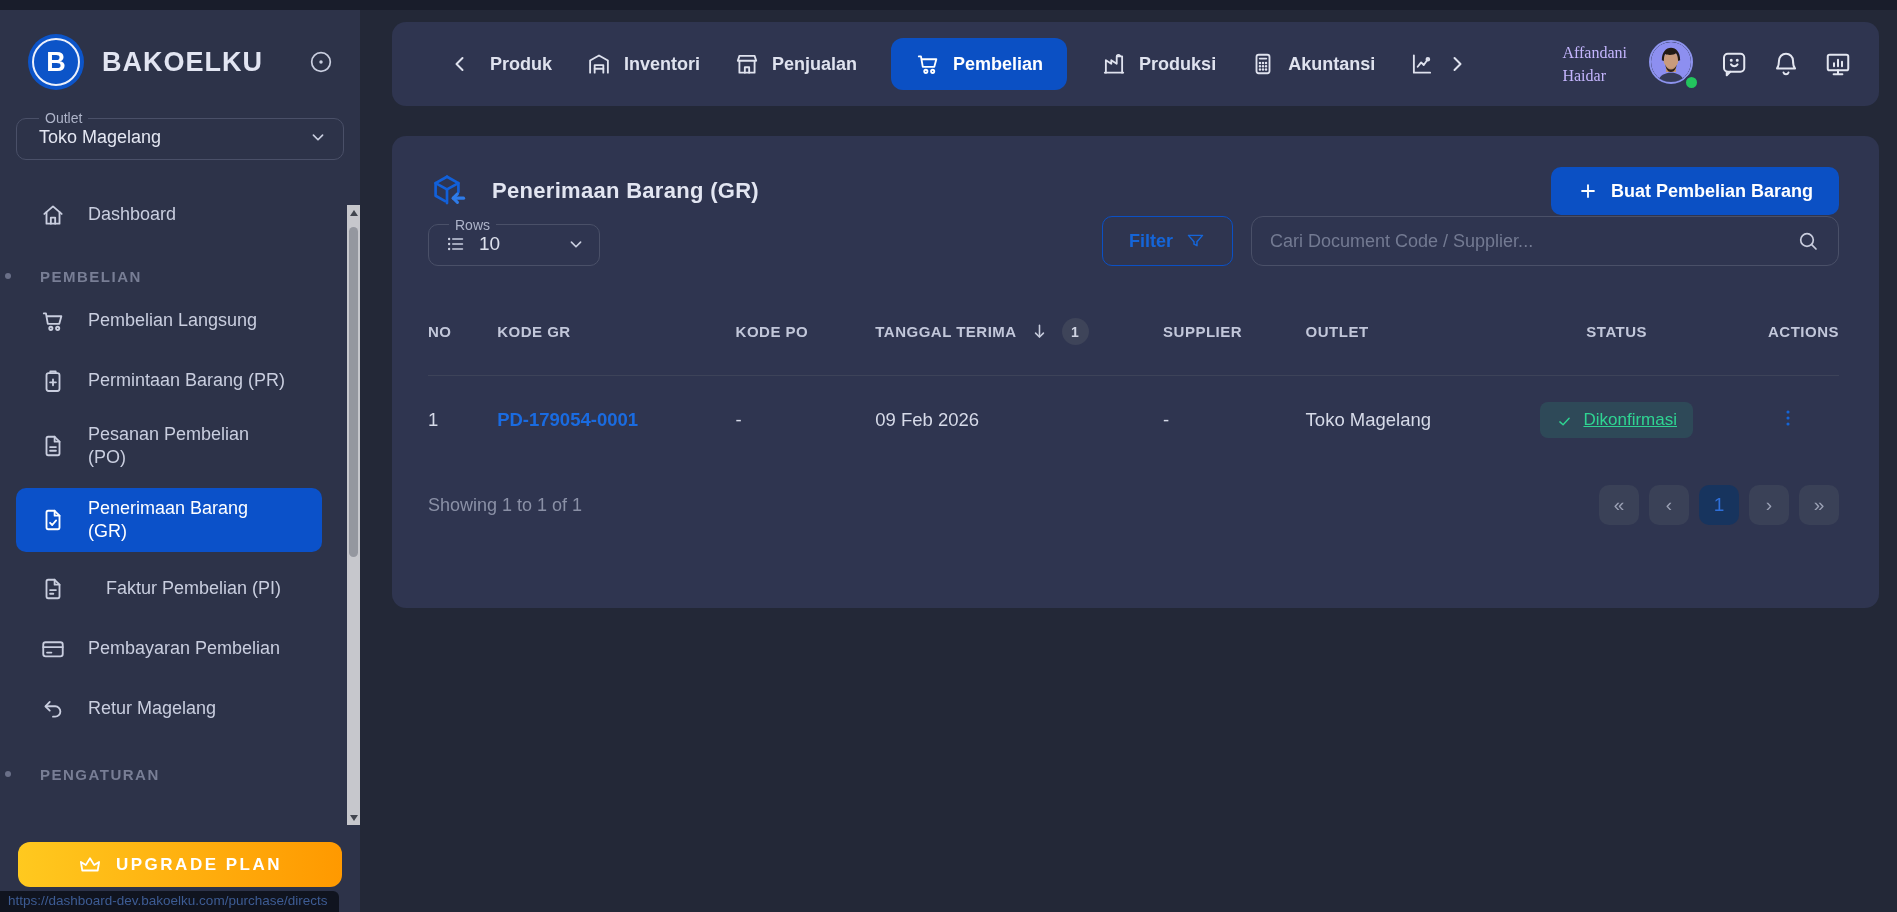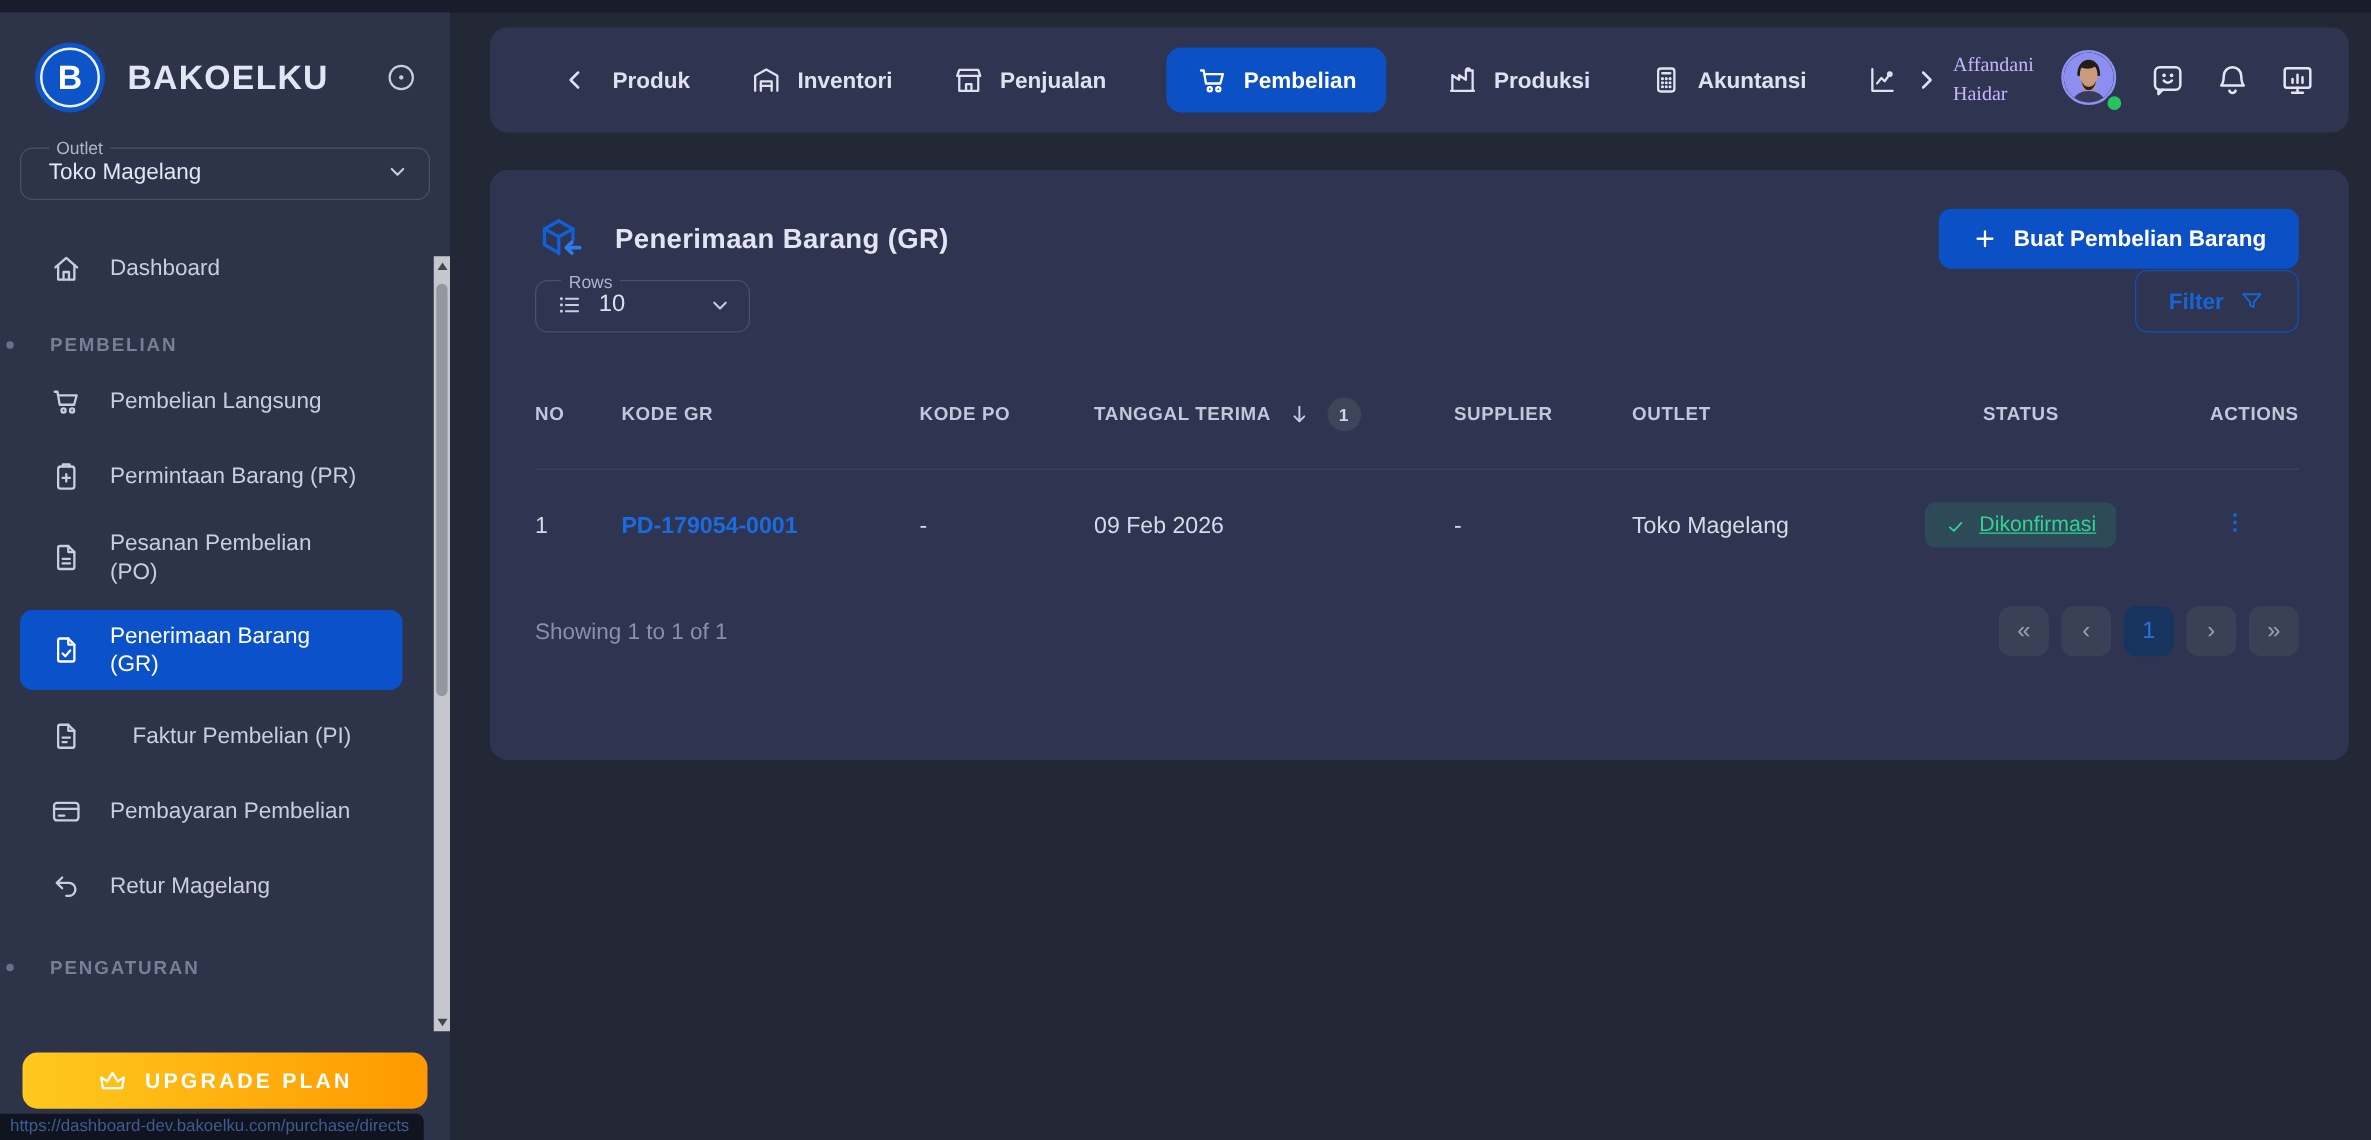--- a/index.html
+++ b/index.html
@@ -45,21 +45,21 @@
   .sb-thumb{ position:absolute; top:22px; left:2px; width:9px; height:330px; border-radius:5px; background:#94979f; cursor:pointer; }
 
   .statusbar{ position:absolute; left:0; bottom:0; z-index:6; background:#10141f; color:#3d5c94; font-size:13.5px; padding:2px 12px 4px 8px; border-top-right-radius:6px; }
 
   
   .main{ position:absolute; left:360px; top:10px; right:0; bottom:0; }
 
   .topbar{ position:absolute; left:32px; top:12px; width:1487px; height:84px; background:#2f3550; border-radius:14px;
            display:flex; align-items:center; padding:0 26px 0 56px; }
   .nav-chevron{ color:#dfe2ee; display:flex; cursor:pointer; flex:none; }
-  .top-nav{ display:flex; align-items:center; gap:48px; margin-left:18px; margin-right:10px; }
+  .top-nav{ display:flex; align-items:center; gap:34px; margin-left:18px; margin-right:10px; }
   .tnav-item{ display:flex; align-items:center; gap:12px; color:#dfe2ee; font-size:18px; font-weight:700; cursor:pointer; white-space:nowrap; }
   .tnav-item.active{ background:#0b50c4; color:#fff; border-radius:12px; padding:13px 24px; }
   .user-cluster{ margin-left:auto; display:flex; align-items:center; gap:22px; }
   .user-name{ font-size:16px; color:#c4b5fd; line-height:1.45; font-weight:500;font-family:Liberation Serif, serif; }
   .avatar-wrap{ position:relative; width:48px; height:48px; flex:none; cursor:pointer; }
   .avatar-wrap svg{ border-radius:50%; border:2px solid #8d93ee; display:block; }
   .status-dot{ position:absolute; right:-2px; bottom:-2px; width:15px; height:15px; border-radius:50%; background:#23c45e; border:2.5px solid #2f3550; }
   .top-icon{ color:#e3e6f0; display:flex; cursor:pointer; }
 
   .content-card{ position:absolute; left:32px; top:126px; width:1487px; height:472px; background:#2f3550; border-radius:14px;
@@ -436,20 +436,29 @@
 
         <button class="filter-btn">
           <span>Filter</span>
           <span style="display:flex;">
             <svg width="21" height="21" viewBox="0 0 24 24" fill="none" stroke="currentColor" stroke-width="1.7" stroke-linecap="round" stroke-linejoin="round">
                 <path d="M4 5h16l-6.3 7.2v4.6L10.3 15v-2.8z"></path>
               </svg>
           </span>
         </button>
 
+        <div class="search-box">
+          <input type="text" placeholder="Cari Document Code / Supplier..." style="">
+          <span class="search-ico">
+            <svg width="24" height="24" viewBox="0 0 24 24" fill="none" stroke="currentColor" stroke-width="1.7" stroke-linecap="round">
+                <circle cx="11" cy="11" r="6.3"></circle>
+                <path d="M15.7 15.7 20 20"></path>
+              </svg>
+          </span>
+        </div>
       </div>
 
       <table class="gr-table">
         <colgroup>
           <col style="width:4.9%">
             <col style="width:16.9%">
             <col style="width:9.9%">
             <col style="width:20.4%">
           <col style="width:10.1%">
             <col style="width:15.9%">

